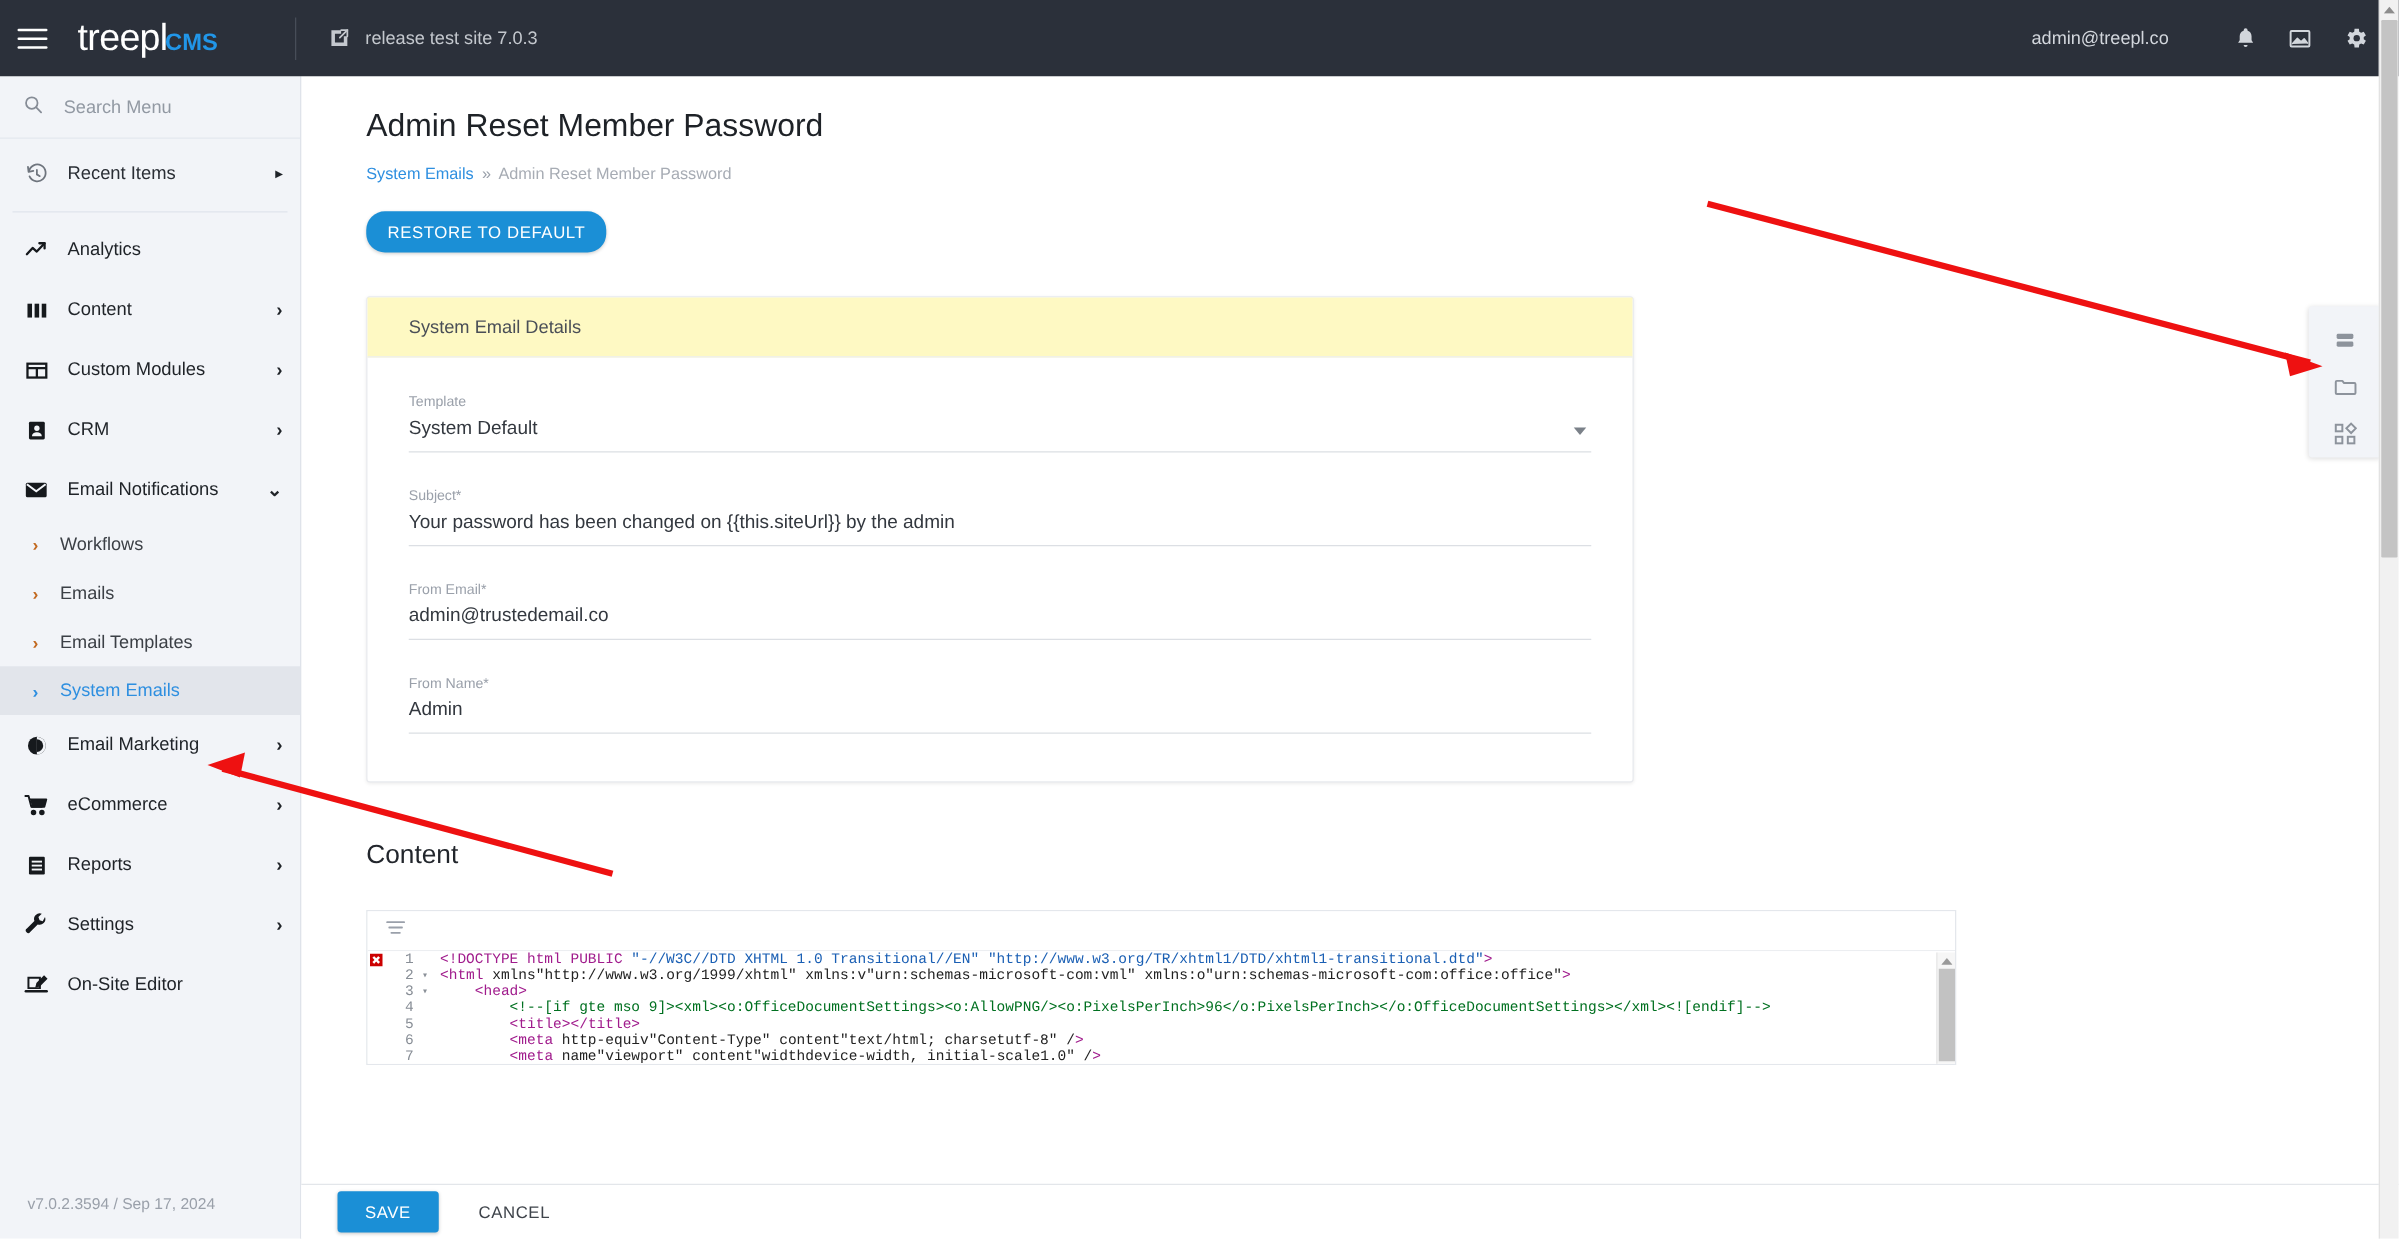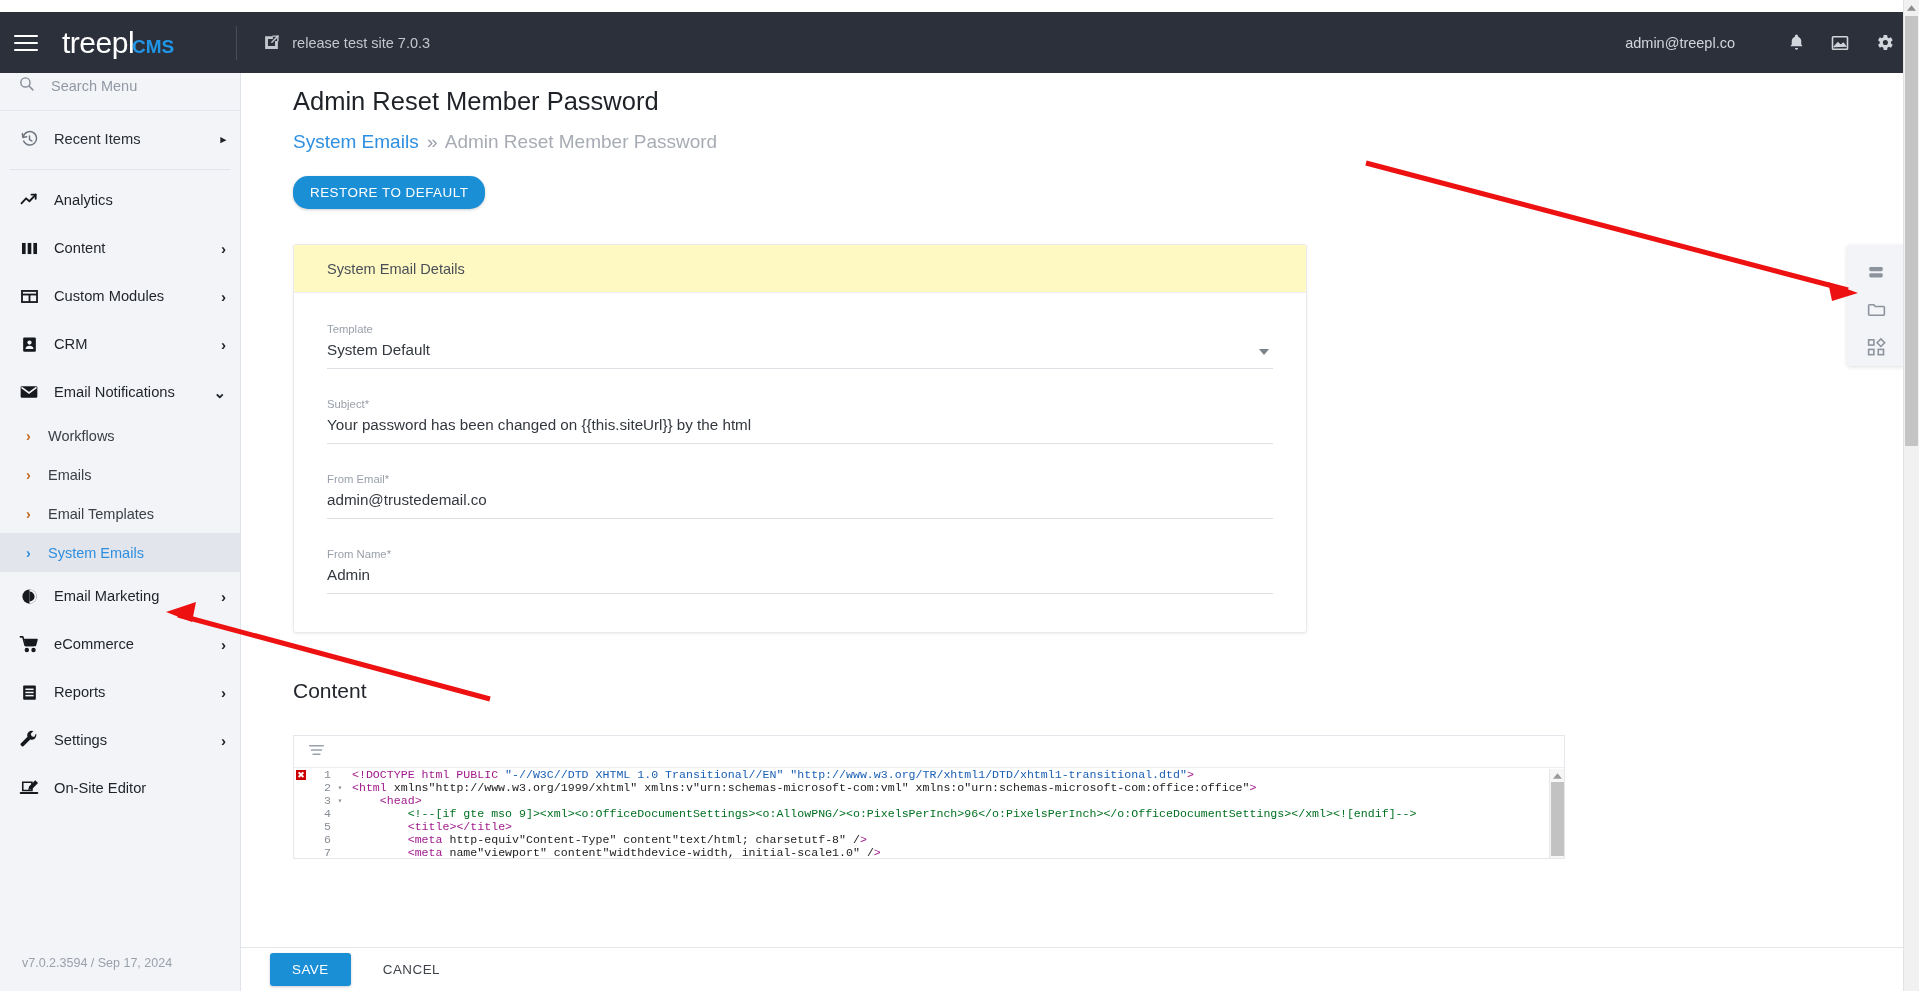--- a/index.html
+++ b/index.html
@@ -7,21 +7,21 @@
     margin: 0; padding: 0;
     width: 1919px; height: 991px;
     overflow: hidden;
     font-family: "Liberation Sans", sans-serif;
     background: #ffffff;
   }
   .app { position: relative; width: 1919px; height: 991px; overflow: hidden; }
 
   
   .topbar {
-    position: absolute; top: 12px; left: 0; width: 1919px; height: 61px;
+    position: absolute; top: 0; left: 0; width: 1919px; height: 61px;
     background: #2b303a; display: flex; align-items: center; z-index: 40;
   }
   .hamburger { width: 28px; height: 20px; margin-left: 12px; margin-right: 14px;
     display: flex; flex-direction: column; justify-content: space-between; cursor: pointer; padding: 2px 2px; }
   .hamburger span { display:block; height: 2px; background: #ffffff; border-radius: 1px; width: 24px; }
   .brand { display: flex; align-items: baseline; margin-left: 8px; }
   .brand-treepl { color: #ffffff; font-size: 30px; letter-spacing: -0.5px; font-weight: 400; }
   .brand-cms { color: #2196e8; font-size: 19px; font-weight: 700; letter-spacing: 0px; margin-left: -2px; }
   .hdr-sep { width: 1px; height: 34px; background: #474d58; margin: 0 26px 0 62px; }
   .site-link { display: flex; align-items: center; color: #c4c8ce; font-size: 14.5px; cursor: pointer; }
@@ -64,21 +64,21 @@
   .sb-footer { height: 56px; display: flex; align-items: center; padding-left: 22px;
     color: #9aa0aa; font-size: 12.5px; }
 
   
   .main {
     position: absolute; top: 61px; left: 241px; right: 0; bottom: 0;
     background: #ffffff; overflow: hidden;
   }
   .page-head { padding: 26px 0 0 52px; }
   .page-title { font-size: 25.5px; color: #1e2227; font-weight: 400; margin: 0 0 0 0; }
-  .crumbs { margin-top: 15px; font-size: 19px; color: #a7acb4; }
+  .crumbs { margin-top: 15px; font-size: 13px; color: #a7acb4; }
   .crumbs a { color: #2e8fe0; text-decoration: none; cursor: pointer; }
   .crumbs .sep { color: #9aa0aa; margin: 0 3px; }
 
   .btn-primary {
     display: inline-flex; align-items: center; justify-content: center;
     background: #1b8fd6; color: #ffffff; border: none; border-radius: 3px;
     font-size: 13.4px; letter-spacing: 0.5px; font-weight: 500; cursor: pointer;
     box-shadow: 0 1px 3px rgba(0,0,0,0.20);
     font-family: "Liberation Sans", sans-serif;
   }
@@ -396,21 +396,21 @@
       <div class="card-body">
 
         <div class="field select">
           <span class="flabel">Template</span>
           <div class="fvalue">System Default</div>
           <span class="sel-arrow"></span>
         </div>
 
         <div class="field">
           <span class="flabel">Subject*</span>
-          <div class="fvalue">Your password has been changed on {{this.siteUrl}} by the html</div>
+          <div class="fvalue">Your password has been changed on {{this.siteUrl}} by the admin</div>
         </div>
 
         <div class="field">
           <span class="flabel">From Email*</span>
           <div class="fvalue">admin@trustedemail.co</div>
         </div>
 
         <div class="field">
           <span class="flabel">From Name*</span>
           <div class="fvalue">Admin</div>

